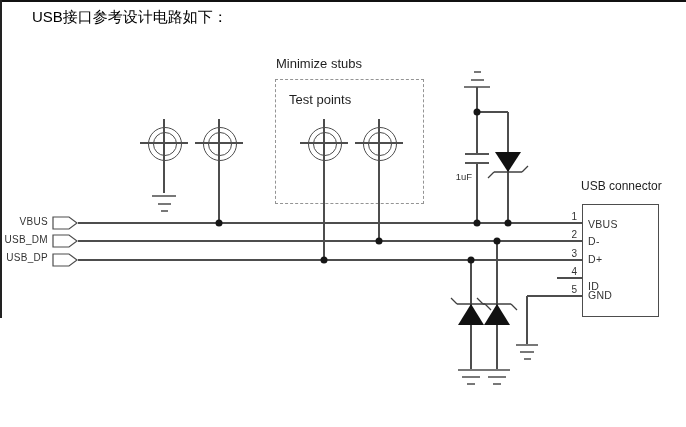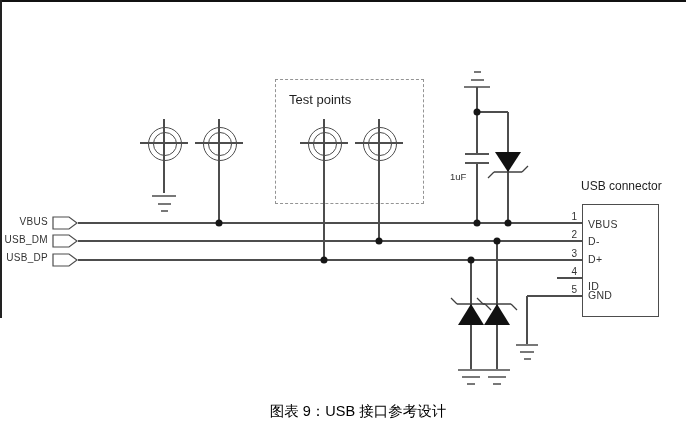--- a/index.html
+++ b/index.html
@@ -19,20 +19,21 @@
   svg{position:absolute;overflow:visible;}
 </style>
 </head>
 <body>
 
 <div id="page">
 
   <div style="position:absolute;left:0;top:0;width:686px;height:2px;background:#111;"></div>
   <div style="position:absolute;left:0;top:0;width:1.5px;height:318px;background:#222;"></div>
 
+  <div class="lbl" style="left:32px;top:8px;font-size:15px;color:#000;">USB接口参考设计电路如下：</div>
 
   <div>
     <div class="circle" style="left:148px;top:127px;width:32px;height:32px;"></div>
     <div class="circle" style="left:153px;top:132px;width:22px;height:22px;"></div>
     <div class="hline" style="left:140px;top:142.3px;width:48px;"></div>
     <div class="vline" style="left:163.3px;top:119px;height:74px;"></div>
   </div>
 
   <div>
     <div class="gline" style="left:152px;top:195px;width:24px;"></div>
@@ -41,20 +42,21 @@
   </div>
 
   <div>
     <div class="circle" style="left:203px;top:127px;width:32px;height:32px;"></div>
     <div class="circle" style="left:208px;top:132px;width:22px;height:22px;"></div>
     <div class="hline" style="left:195px;top:142.3px;width:48px;"></div>
     <div class="vline" style="left:218.3px;top:119px;height:104px;"></div>
   </div>
 
   <div style="position:absolute;left:275px;top:79px;width:147px;height:123px;border:1.2px dashed #949494;"></div>
+  <div class="lbl" style="left:276px;top:56px;font-size:13px;color:#1f1f1f;">Minimize stubs</div>
   <div class="lbl" style="left:289px;top:92px;font-size:13px;color:#1f1f1f;">Test points</div>
 
   <div>
     <div class="circle" style="left:308px;top:127px;width:32px;height:32px;"></div>
     <div class="circle" style="left:313px;top:132px;width:22px;height:22px;"></div>
     <div class="hline" style="left:300px;top:142.3px;width:48px;"></div>
     <div class="vline" style="left:323.3px;top:119px;height:141px;"></div>
   </div>
 
   <div>
@@ -91,21 +93,21 @@
   <div class="vline" style="left:476.3px;top:87px;height:67px;"></div>
   <div class="hline" style="left:477px;top:111.3px;width:31px;"></div>
   <div class="vline" style="left:507.3px;top:112px;height:42px;"></div>
   <div class="vline" style="left:507.3px;top:170px;height:53px;"></div>
   <div class="vline" style="left:476.3px;top:164px;height:59px;"></div>
 
   <div>
     <div style="position:absolute;left:465px;top:153px;width:24px;height:1.8px;background:#555;"></div>
     <div style="position:absolute;left:465px;top:162px;width:24px;height:1.8px;background:#555;"></div>
   </div>
-  <div class="lbl" style="left:450px;top:171px;width:22px;font-size:9.5px;color:#333;">1uF</div>
+  <div class="lbl" style="left:450px;top:171px;width:22px;text-align:right;font-size:9.5px;color:#333;">1uF</div>
 
   <svg style="left:486px;top:148px;" width="44" height="34">
     <polygon points="9,4 35,4 22,24" fill="#111"></polygon>
     <line x1="8" y1="24" x2="36" y2="24" stroke="#3f3f3f" stroke-width="1.5"></line>
     <line x1="8" y1="24" x2="2" y2="30" stroke="#3f3f3f" stroke-width="1.3"></line>
     <line x1="36" y1="24" x2="42" y2="18" stroke="#3f3f3f" stroke-width="1.3"></line>
   </svg>
 
   <div class="vline" style="left:470.3px;top:260px;height:110px;"></div>
   <div class="vline" style="left:496.3px;top:241px;height:129px;"></div>
@@ -158,15 +160,14 @@
   <div class="pin-num" style="left:557px;top:248px;">3</div>
   <div class="pin-num" style="left:557px;top:266px;">4</div>
   <div class="pin-num" style="left:557px;top:284px;">5</div>
 
   <div class="pin-lbl" style="left:588px;top:218px;">VBUS</div>
   <div class="pin-lbl" style="left:588px;top:235px;">D-</div>
   <div class="pin-lbl" style="left:588px;top:253px;">D+</div>
   <div class="pin-lbl" style="left:588px;top:280px;">ID</div>
   <div class="pin-lbl" style="left:588px;top:289px;">GND</div>
 
-  <div class="lbl" style="left:178px;top:402px;width:360px;text-align:center;font-size:14.5px;color:#000;">图表 9：USB 接口参考设计</div>
 
 </div>
 
 </body></html>

